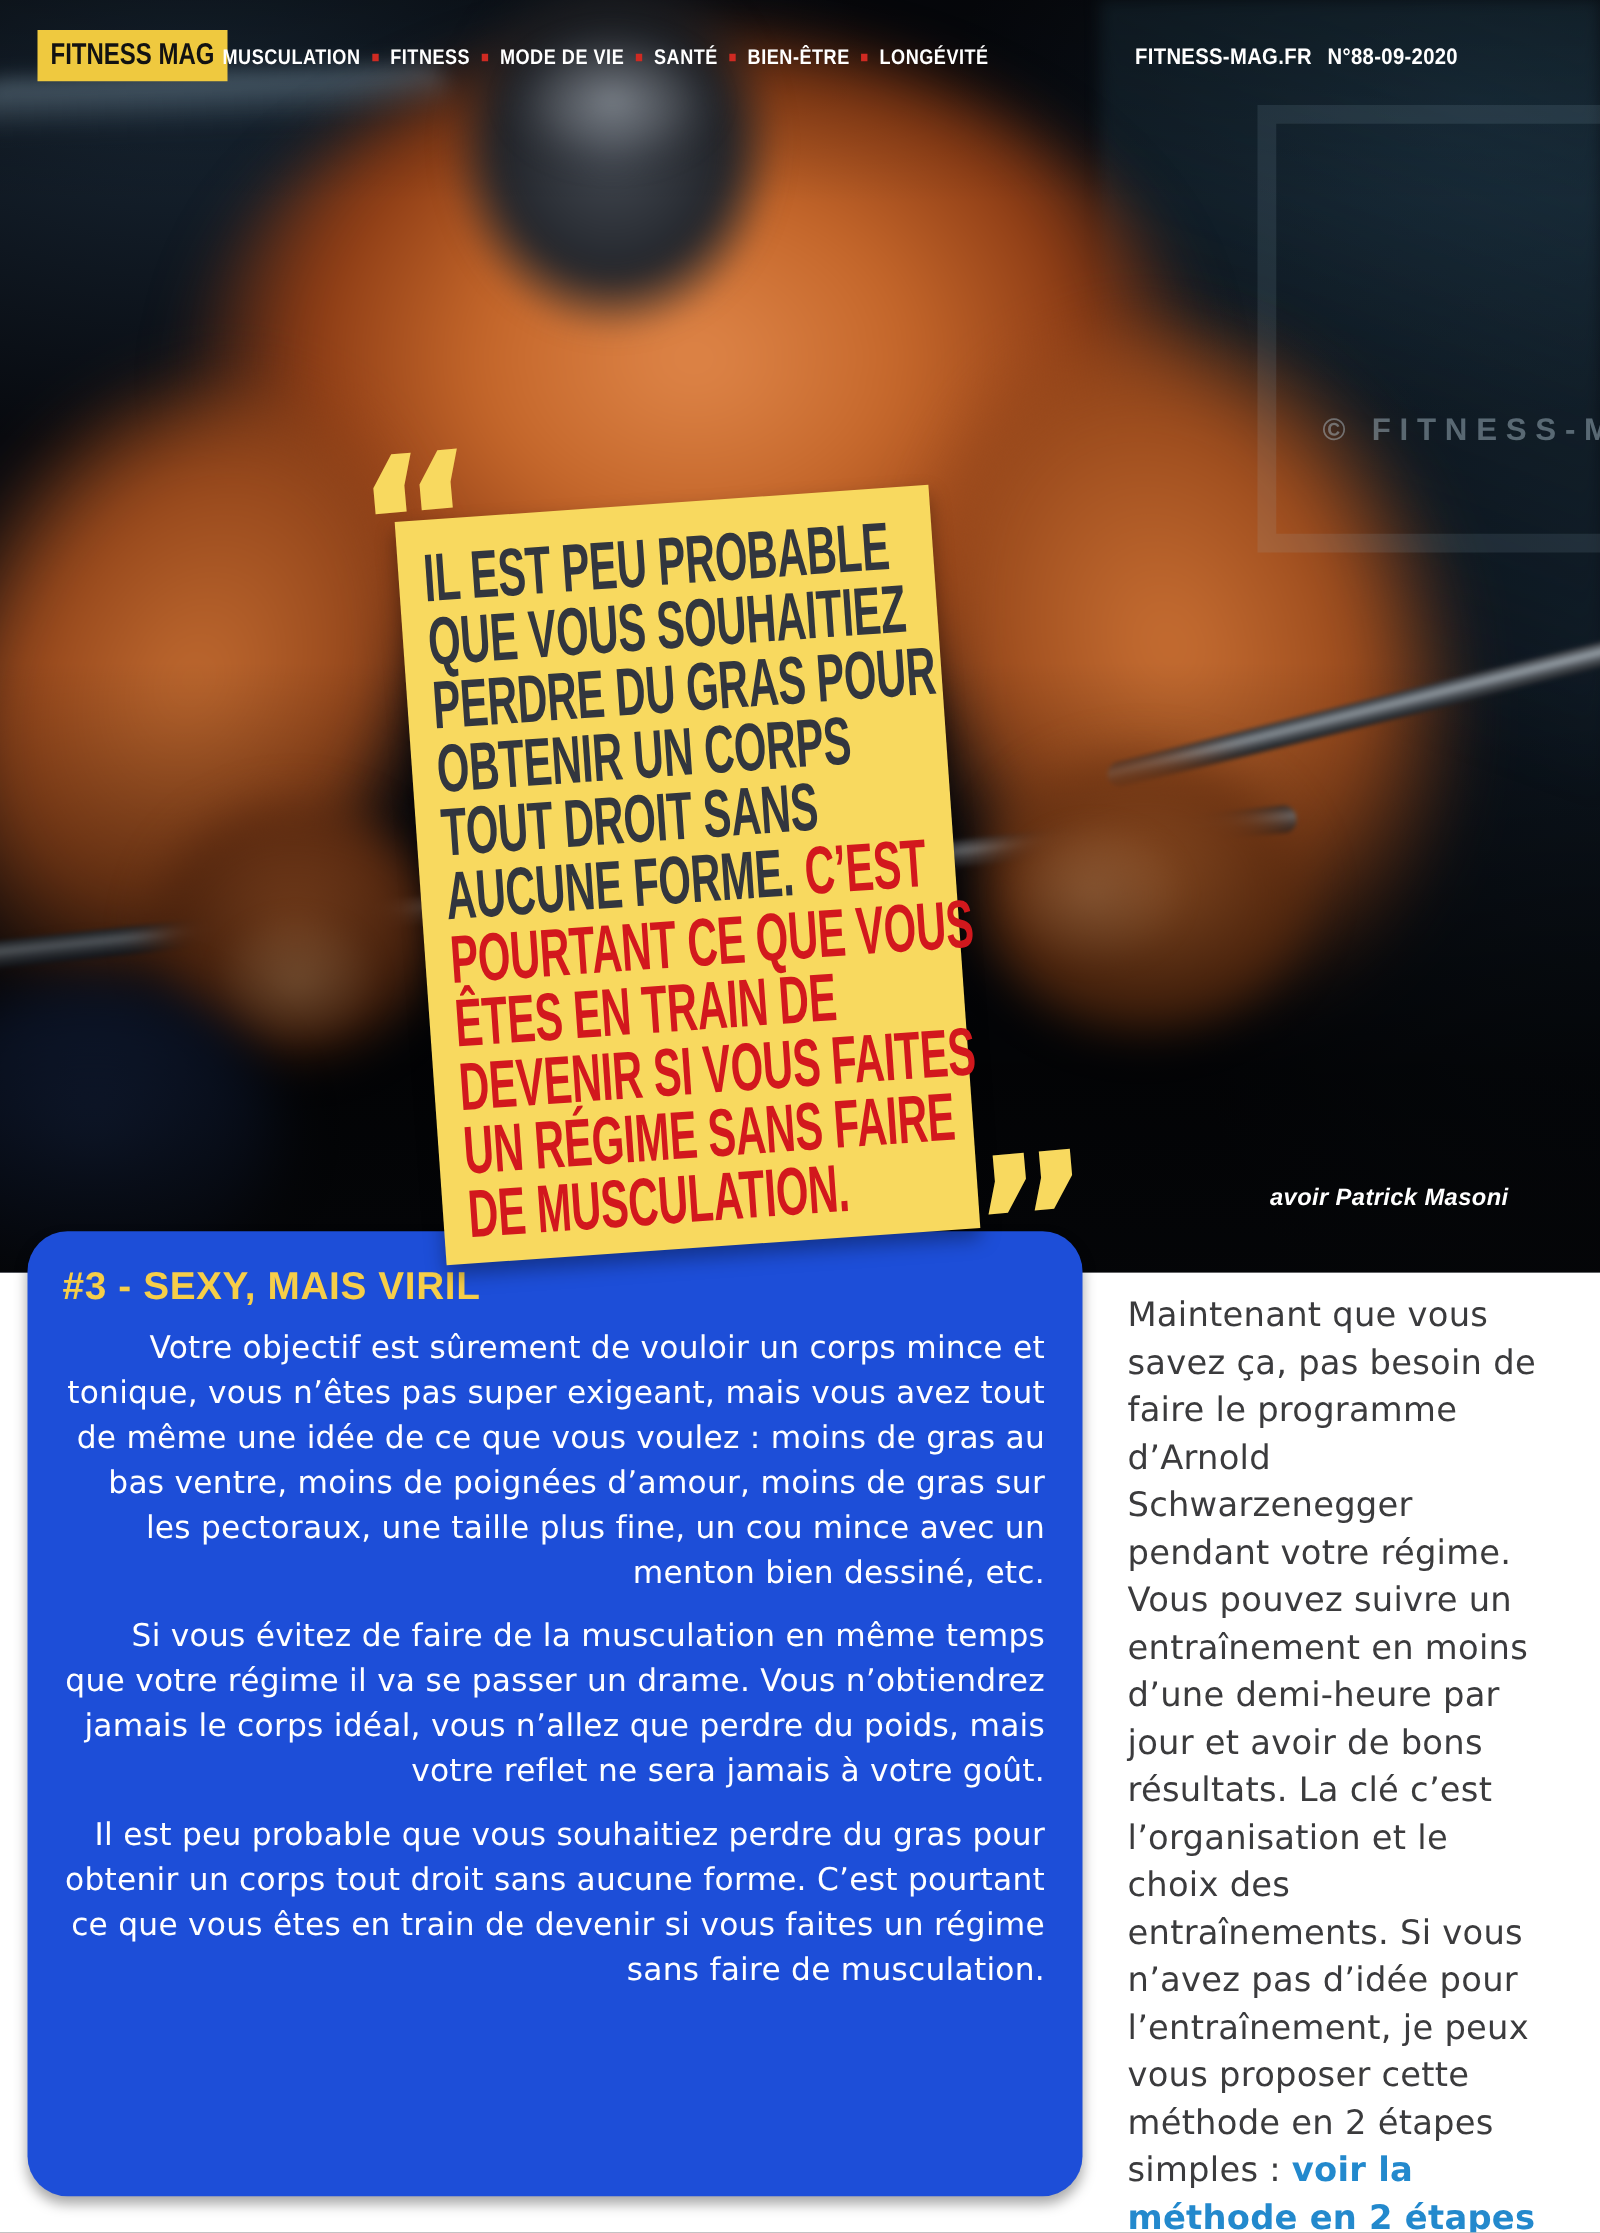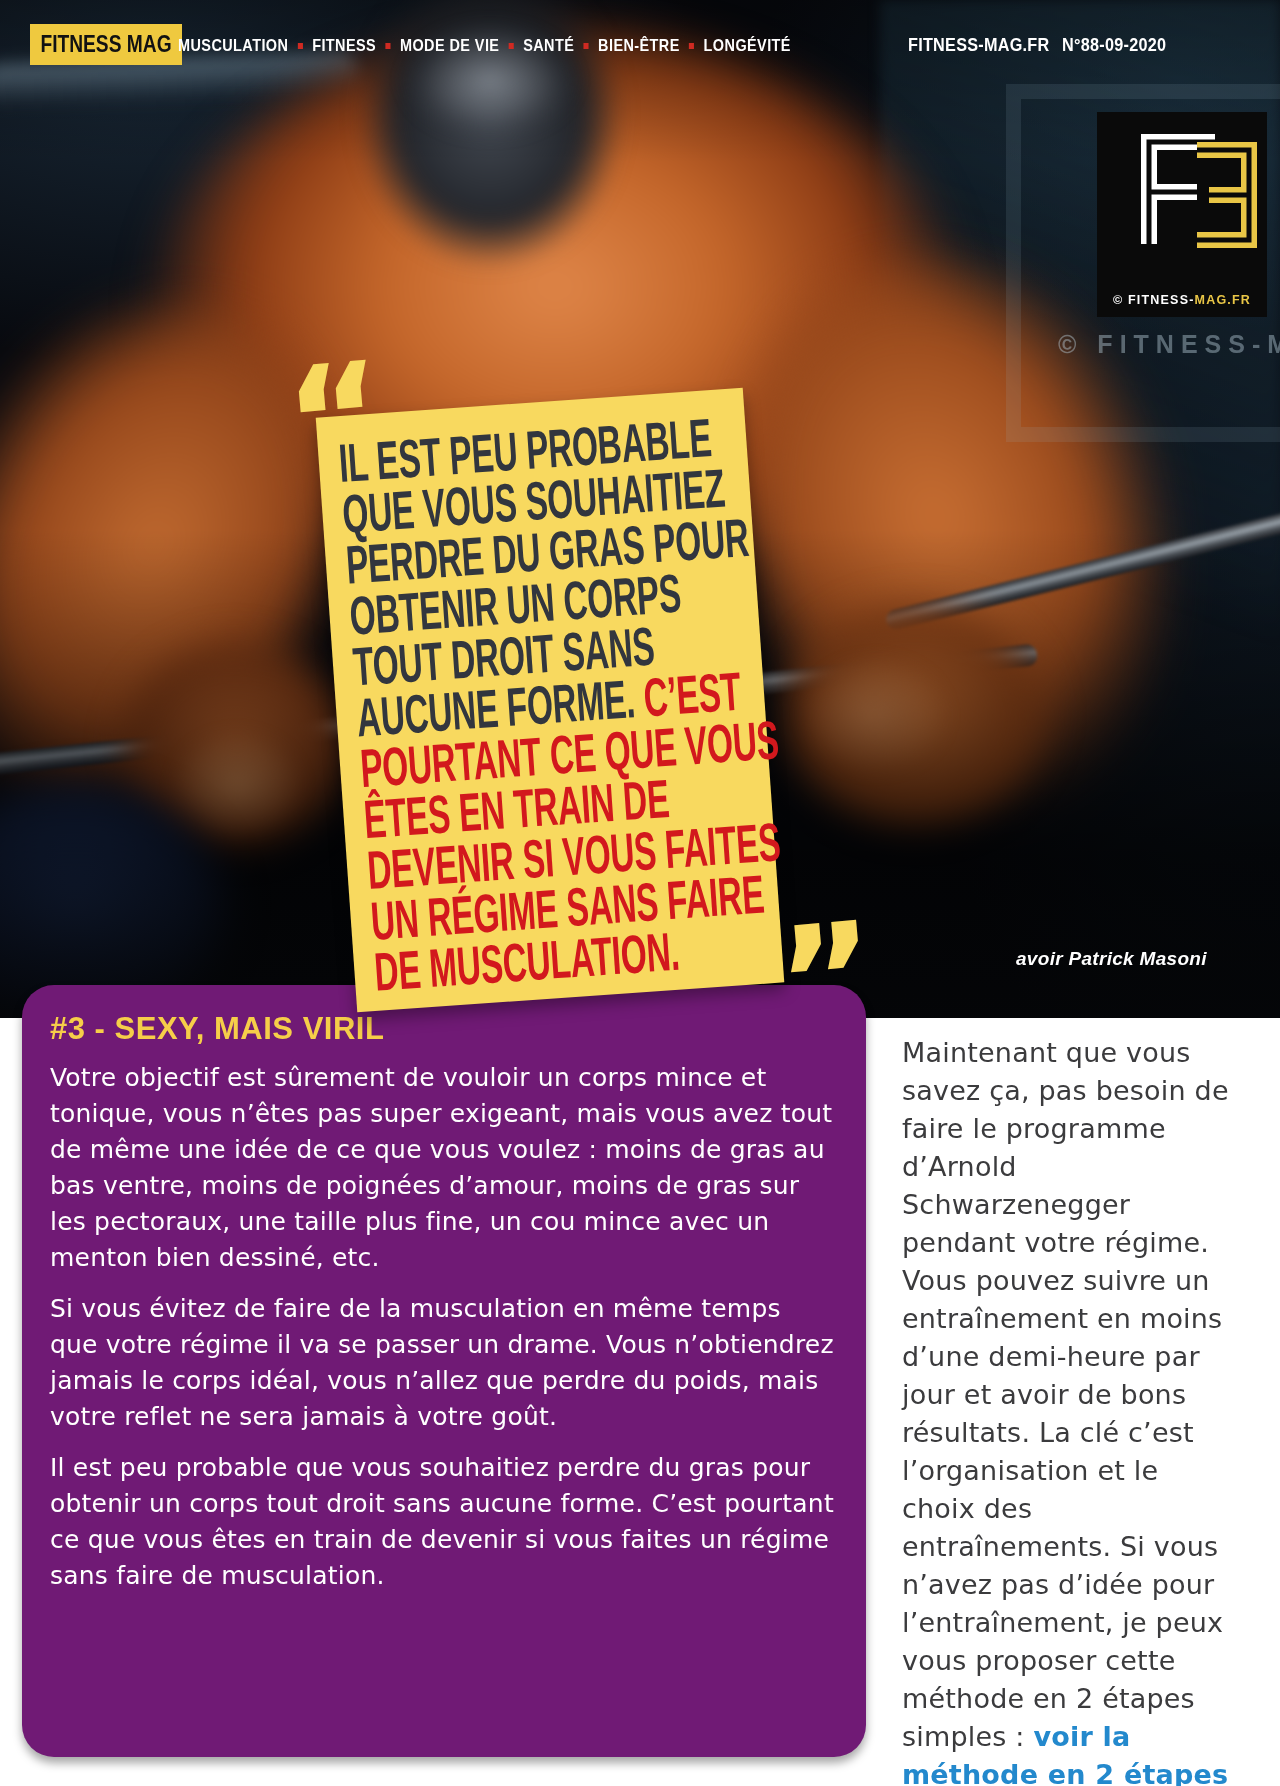--- a/index.html
+++ b/index.html
@@ -89,26 +89,26 @@
   .red{color:#D2181D;}
   .qmark{position:absolute;font-family:"DejaVu Sans",sans-serif;font-weight:700;font-size:150px;
      line-height:.8;color:#F8D95F;z-index:4;transform:rotate(-5deg);}
   .qopen{left:286px;top:360px;}
   .qclose{left:778px;top:920px;}
 
   .credit{position:absolute;left:1016px;top:948px;color:#fff;font-size:19px;font-weight:700;
      font-style:italic;letter-spacing:.3px;z-index:4;}
 
   
-  .redbox{position:absolute;left:22px;top:985px;width:844px;height:772px;background:#701a75;
+  .redbox{position:absolute;left:22px;top:985px;width:844px;height:772px;background:#1d4ed8;
      border-radius:32px;padding:26px 30px 0 28px;box-sizing:border-box;z-index:2;overflow:hidden;
      box-shadow:0 6px 10px rgba(0,0,0,.35);}
   .redbox h2{margin:0 0 13px;font-size:31px;font-weight:700;color:#F6CE49;letter-spacing:.5px;}
   .redbox p{margin:0 0 15px;color:#fff;font-size:25px;line-height:36px;letter-spacing:.2px;
-     font-family:"DejaVu Sans",sans-serif;font-weight:400;white-space:pre-line;}
+     font-family:"DejaVu Sans",sans-serif;font-weight:400;white-space:pre-line;text-align:right;}
 
   
   .rightcol{position:absolute;left:902px;top:1034px;width:338px;z-index:1;
      font-family:"DejaVu Sans",sans-serif;color:#3B3B3D;font-size:27px;line-height:38px;
      letter-spacing:.2px;}
   .rightcol p{margin:0;}
   .sb-link{color:#2389CD;font-weight:700;text-decoration:none;cursor:pointer;}
 </style>
 </head>
 <body>
@@ -150,35 +150,20 @@
       <span class="cat">BIEN-ÊTRE</span>
       <span class="sep"></span>
       <span class="cat">LONGÉVITÉ</span>
     </div>
     <div class="issue">
       <span>FITNESS-MAG.FR</span>
       <span>N°88-09-2020</span>
     </div>
   </header>
 
-  <div class="f3">
-    <svg width="170" height="158" viewBox="0 0 170 158">
-      <path d="M52 132 V30 H118" stroke="#ffffff" stroke-width="16" fill="none"></path>
-      <path d="M52 80 H100" stroke="#ffffff" stroke-width="16" fill="none"></path>
-      <path d="M52 132 V30 H118" stroke="#0A0A0A" stroke-width="5" fill="none"></path>
-      <path d="M52 80 H100" stroke="#0A0A0A" stroke-width="5" fill="none"></path>
-      <path d="M100 38 H152 V128 H100" stroke="#E9C646" stroke-width="16" fill="none"></path>
-      <path d="M152 83 H112" stroke="#E9C646" stroke-width="16" fill="none"></path>
-      <path d="M100 38 H152 V128 H100" stroke="#0A0A0A" stroke-width="5" fill="none"></path>
-      <path d="M152 83 H112" stroke="#0A0A0A" stroke-width="5" fill="none"></path>
-    </svg>
-    <div class="logocap">
-      <span class="wh">© FITNESS-</span><span class="yel">MAG.FR</span>
-    </div>
-  </div>
 
   <div class="qmark qopen">“</div>
   <div class="quote">
     <span class="ql">IL EST PEU PROBABLE</span>
     <span class="ql">QUE VOUS SOUHAITIEZ</span>
     <span class="ql">PERDRE DU GRAS POUR</span>
     <span class="ql">OBTENIR UN CORPS</span>
     <span class="ql">TOUT DROIT SANS</span>
     <span class="ql"><span>AUCUNE FORME.</span><span class="red"> C’EST</span></span>
     <span class="ql red">POURTANT CE QUE VOUS</span>

